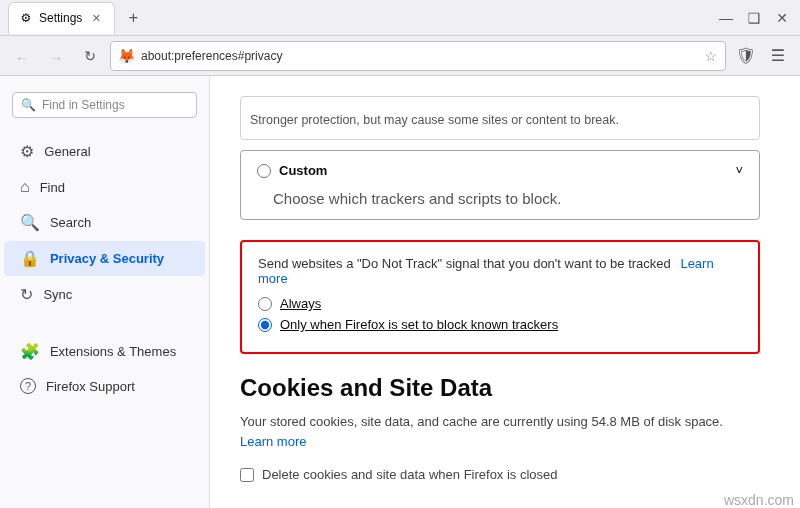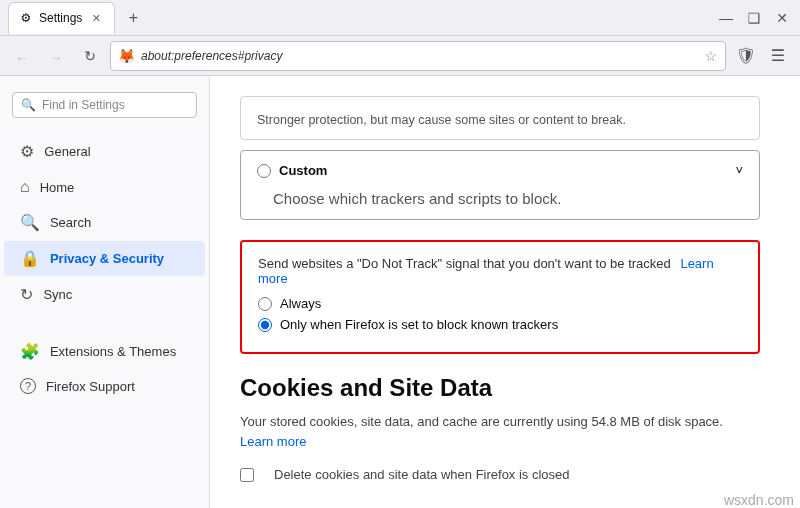--- a/index.html
+++ b/index.html
@@ -113,21 +113,21 @@
       font-size: 12px;
     }
     .firefox-logo {
       width: 16px;
       height: 16px;
       display: flex;
       align-items: center;
       justify-content: center;
       font-size: 14px;
     }
-    .address-text { color: #333; flex: 1; font-style: italic; }
+    .address-text { color: #333; flex: 1; }
     .address-icons { display: flex; gap: 4px; align-items: center; }
     .addr-icon { font-size: 14px; color: #888; cursor: pointer; }
     .nav-right-icons {
       display: flex;
       gap: 4px;
       align-items: center;
     }
     .nav-right-icon {
       width: 28px;
       height: 28px;
@@ -196,21 +196,21 @@
       position: relative;
     }
     .content-inner {
       padding: 20px 40px 20px 30px;
     }
 
     
     .option-box {
       border: 1px solid #d0d0d7;
       border-radius: 4px;
-      padding: 12px 16px;
+      padding: 12px 9px;
       margin-bottom: 10px;
       background: #fff;
     }
     .option-box p {
       font-size: 12.5px;
       color: #555;
       margin-top: 4px;
     }
 
     .custom-box {
@@ -250,20 +250,21 @@
       margin-bottom: 10px;
       color: #333;
     }
     .dnt-learn { color: #0060df; cursor: pointer; margin-left: 6px; }
     .radio-option {
       display: flex;
       align-items: center;
       gap: 8px;
       margin: 6px 0;
       font-size: 13px;
+      text-decoration: underline;
     }
     .radio-input {
       width: 14px;
       height: 14px;
       accent-color: #0060df;
     }
 
     
     .section-title {
       font-size: 24px;
@@ -275,21 +276,21 @@
       font-size: 13px;
       color: #444;
       margin-bottom: 16px;
       line-height: 1.5;
     }
     .learn-link { color: #0060df; cursor: pointer; }
 
     .checkbox-row {
       display: flex;
       align-items: flex-end;
-      gap: 20px;
+      gap: 8px;
       font-size: 13px;
       color: #444;
     }
     .checkbox-input {
       width: 14px;
       height: 14px;
     }
 
     
     .content::-webkit-scrollbar { width: 10px; }
@@ -355,21 +356,21 @@
       <span class="find-icon">🔍</span>
       <span>Find in Settings</span>
     </div>
 
     <div class="sidebar-item">
       <span class="sidebar-icon">⚙</span>
       <span>General</span>
     </div>
     <div class="sidebar-item">
       <span class="sidebar-icon">⌂</span>
-      <span>Home</span>
+      <span>Find</span>
     </div>
     <div class="sidebar-item">
       <span class="sidebar-icon">🔍</span>
       <span>Search</span>
     </div>
     <div class="sidebar-item active">
       <span class="sidebar-icon">🔒</span>
       <span>Privacy &amp; Security</span>
     </div>
     <div class="sidebar-item">

